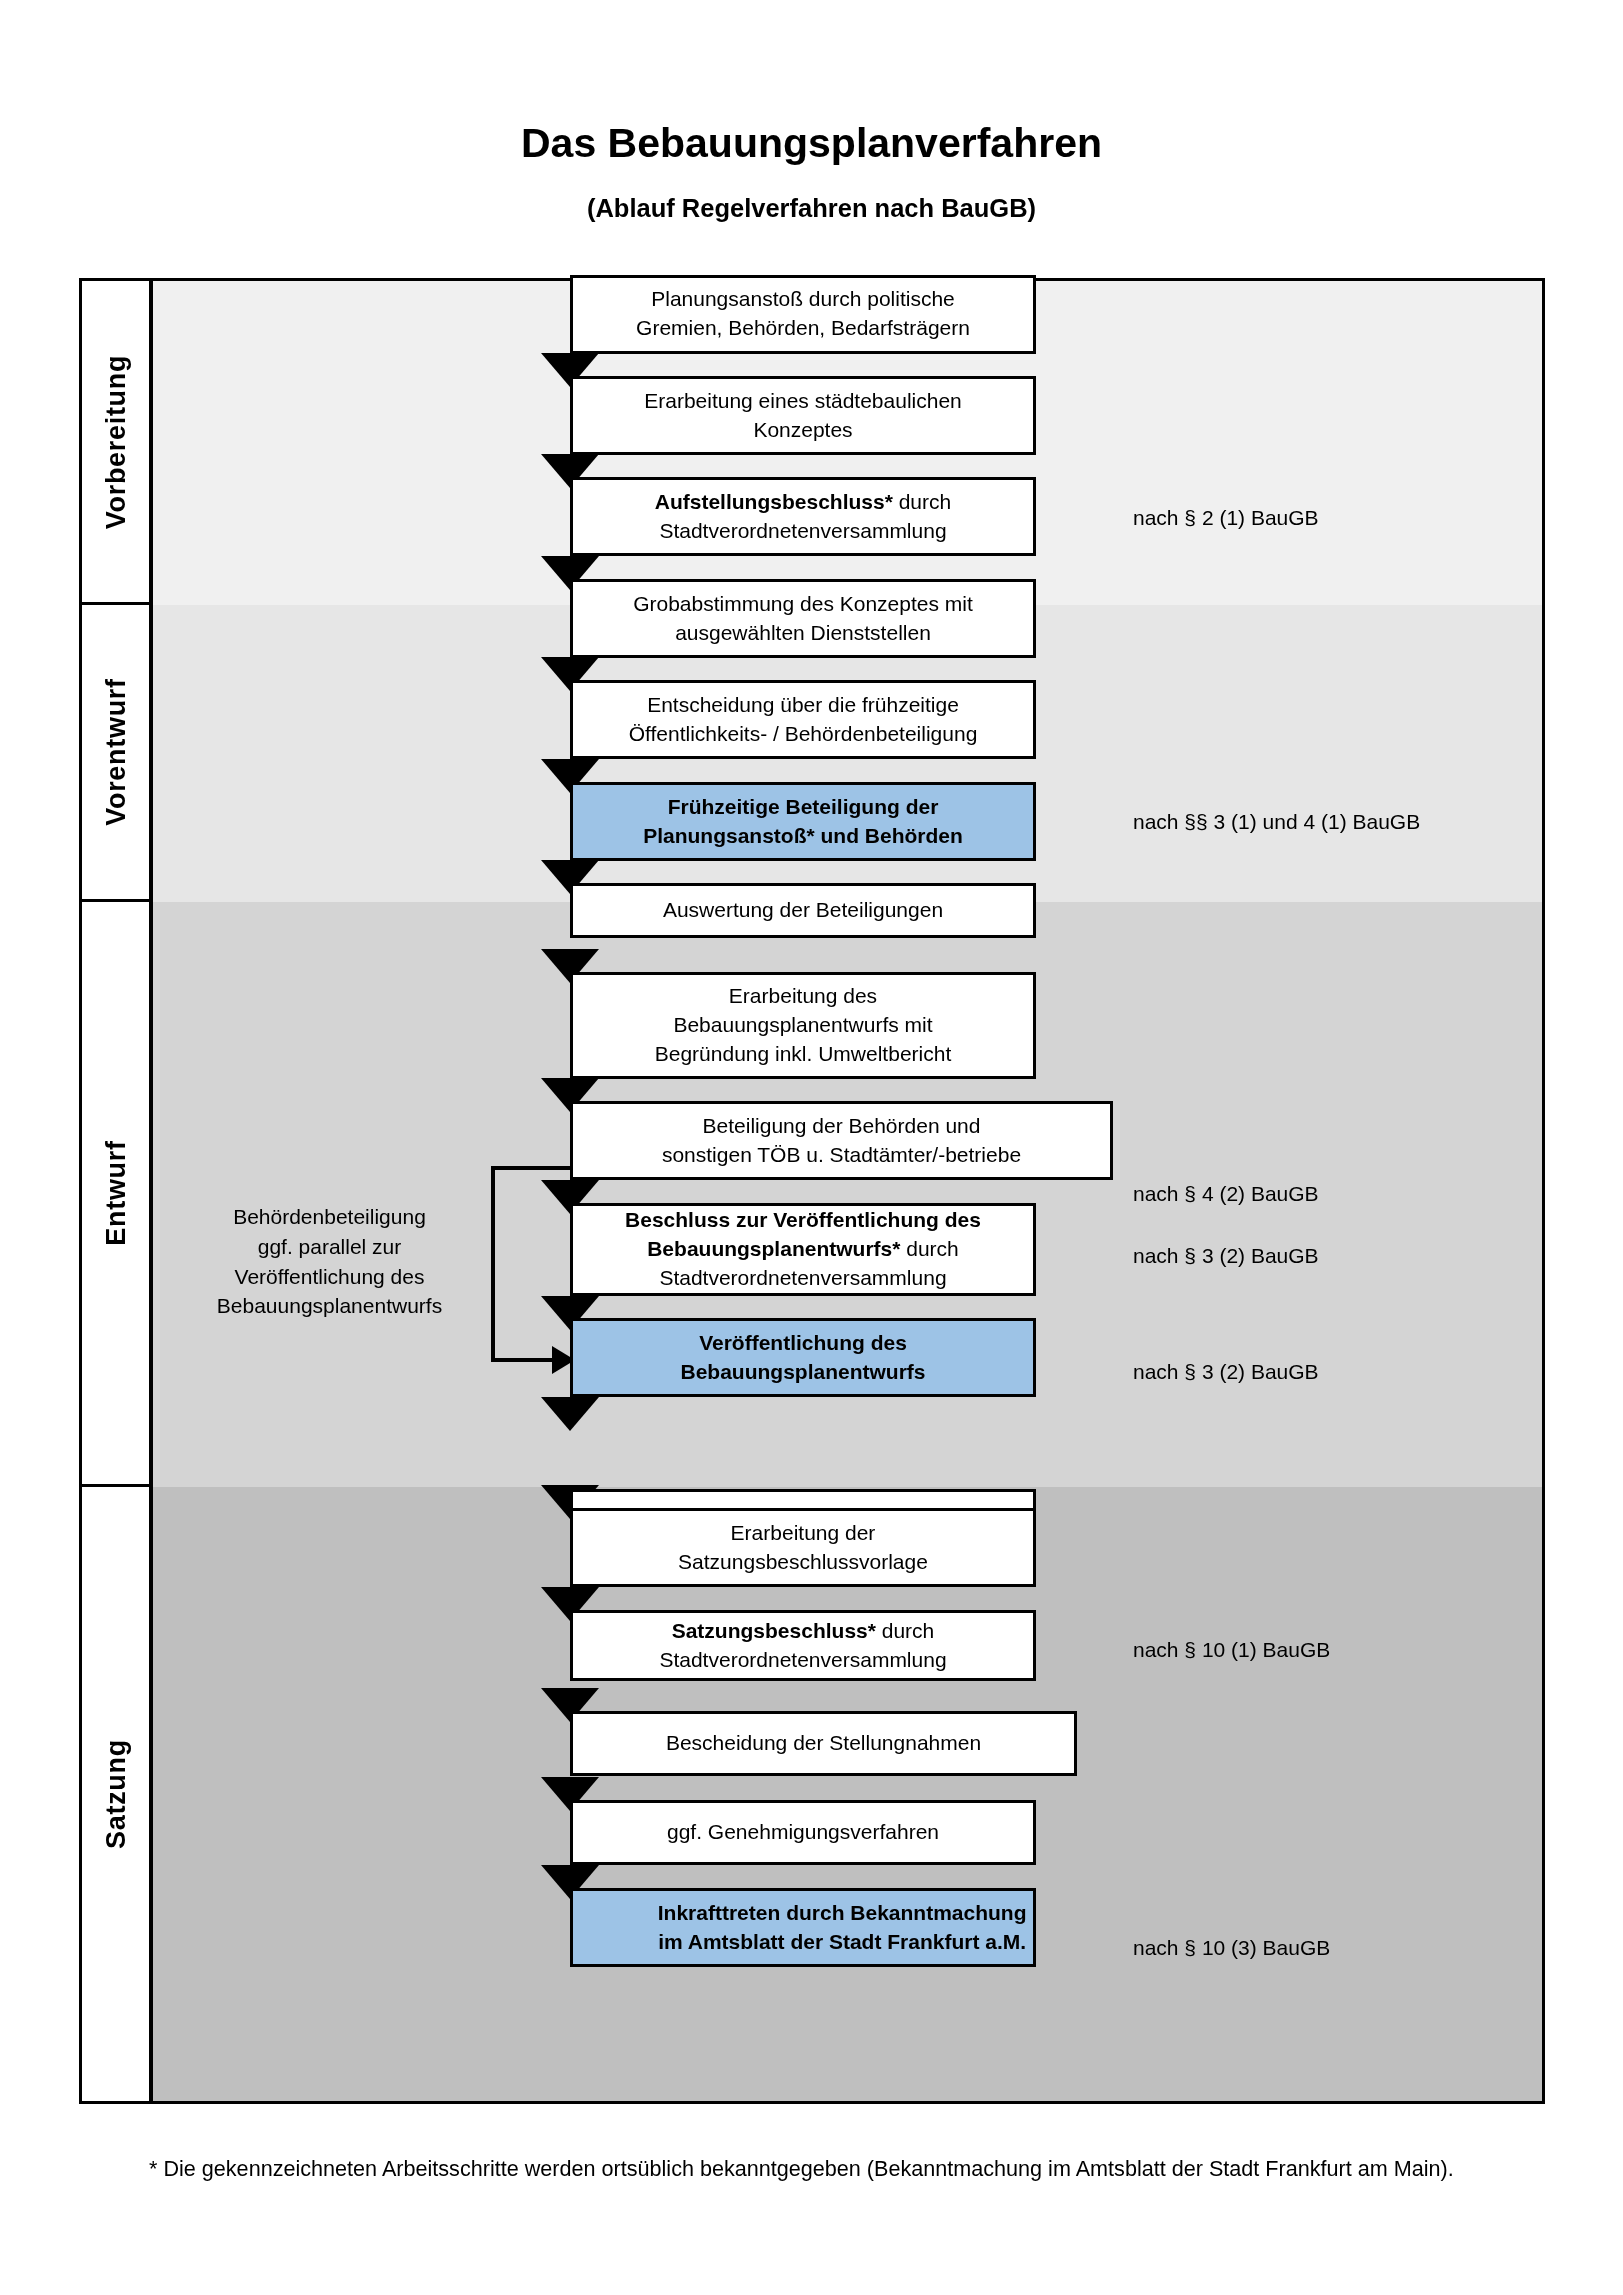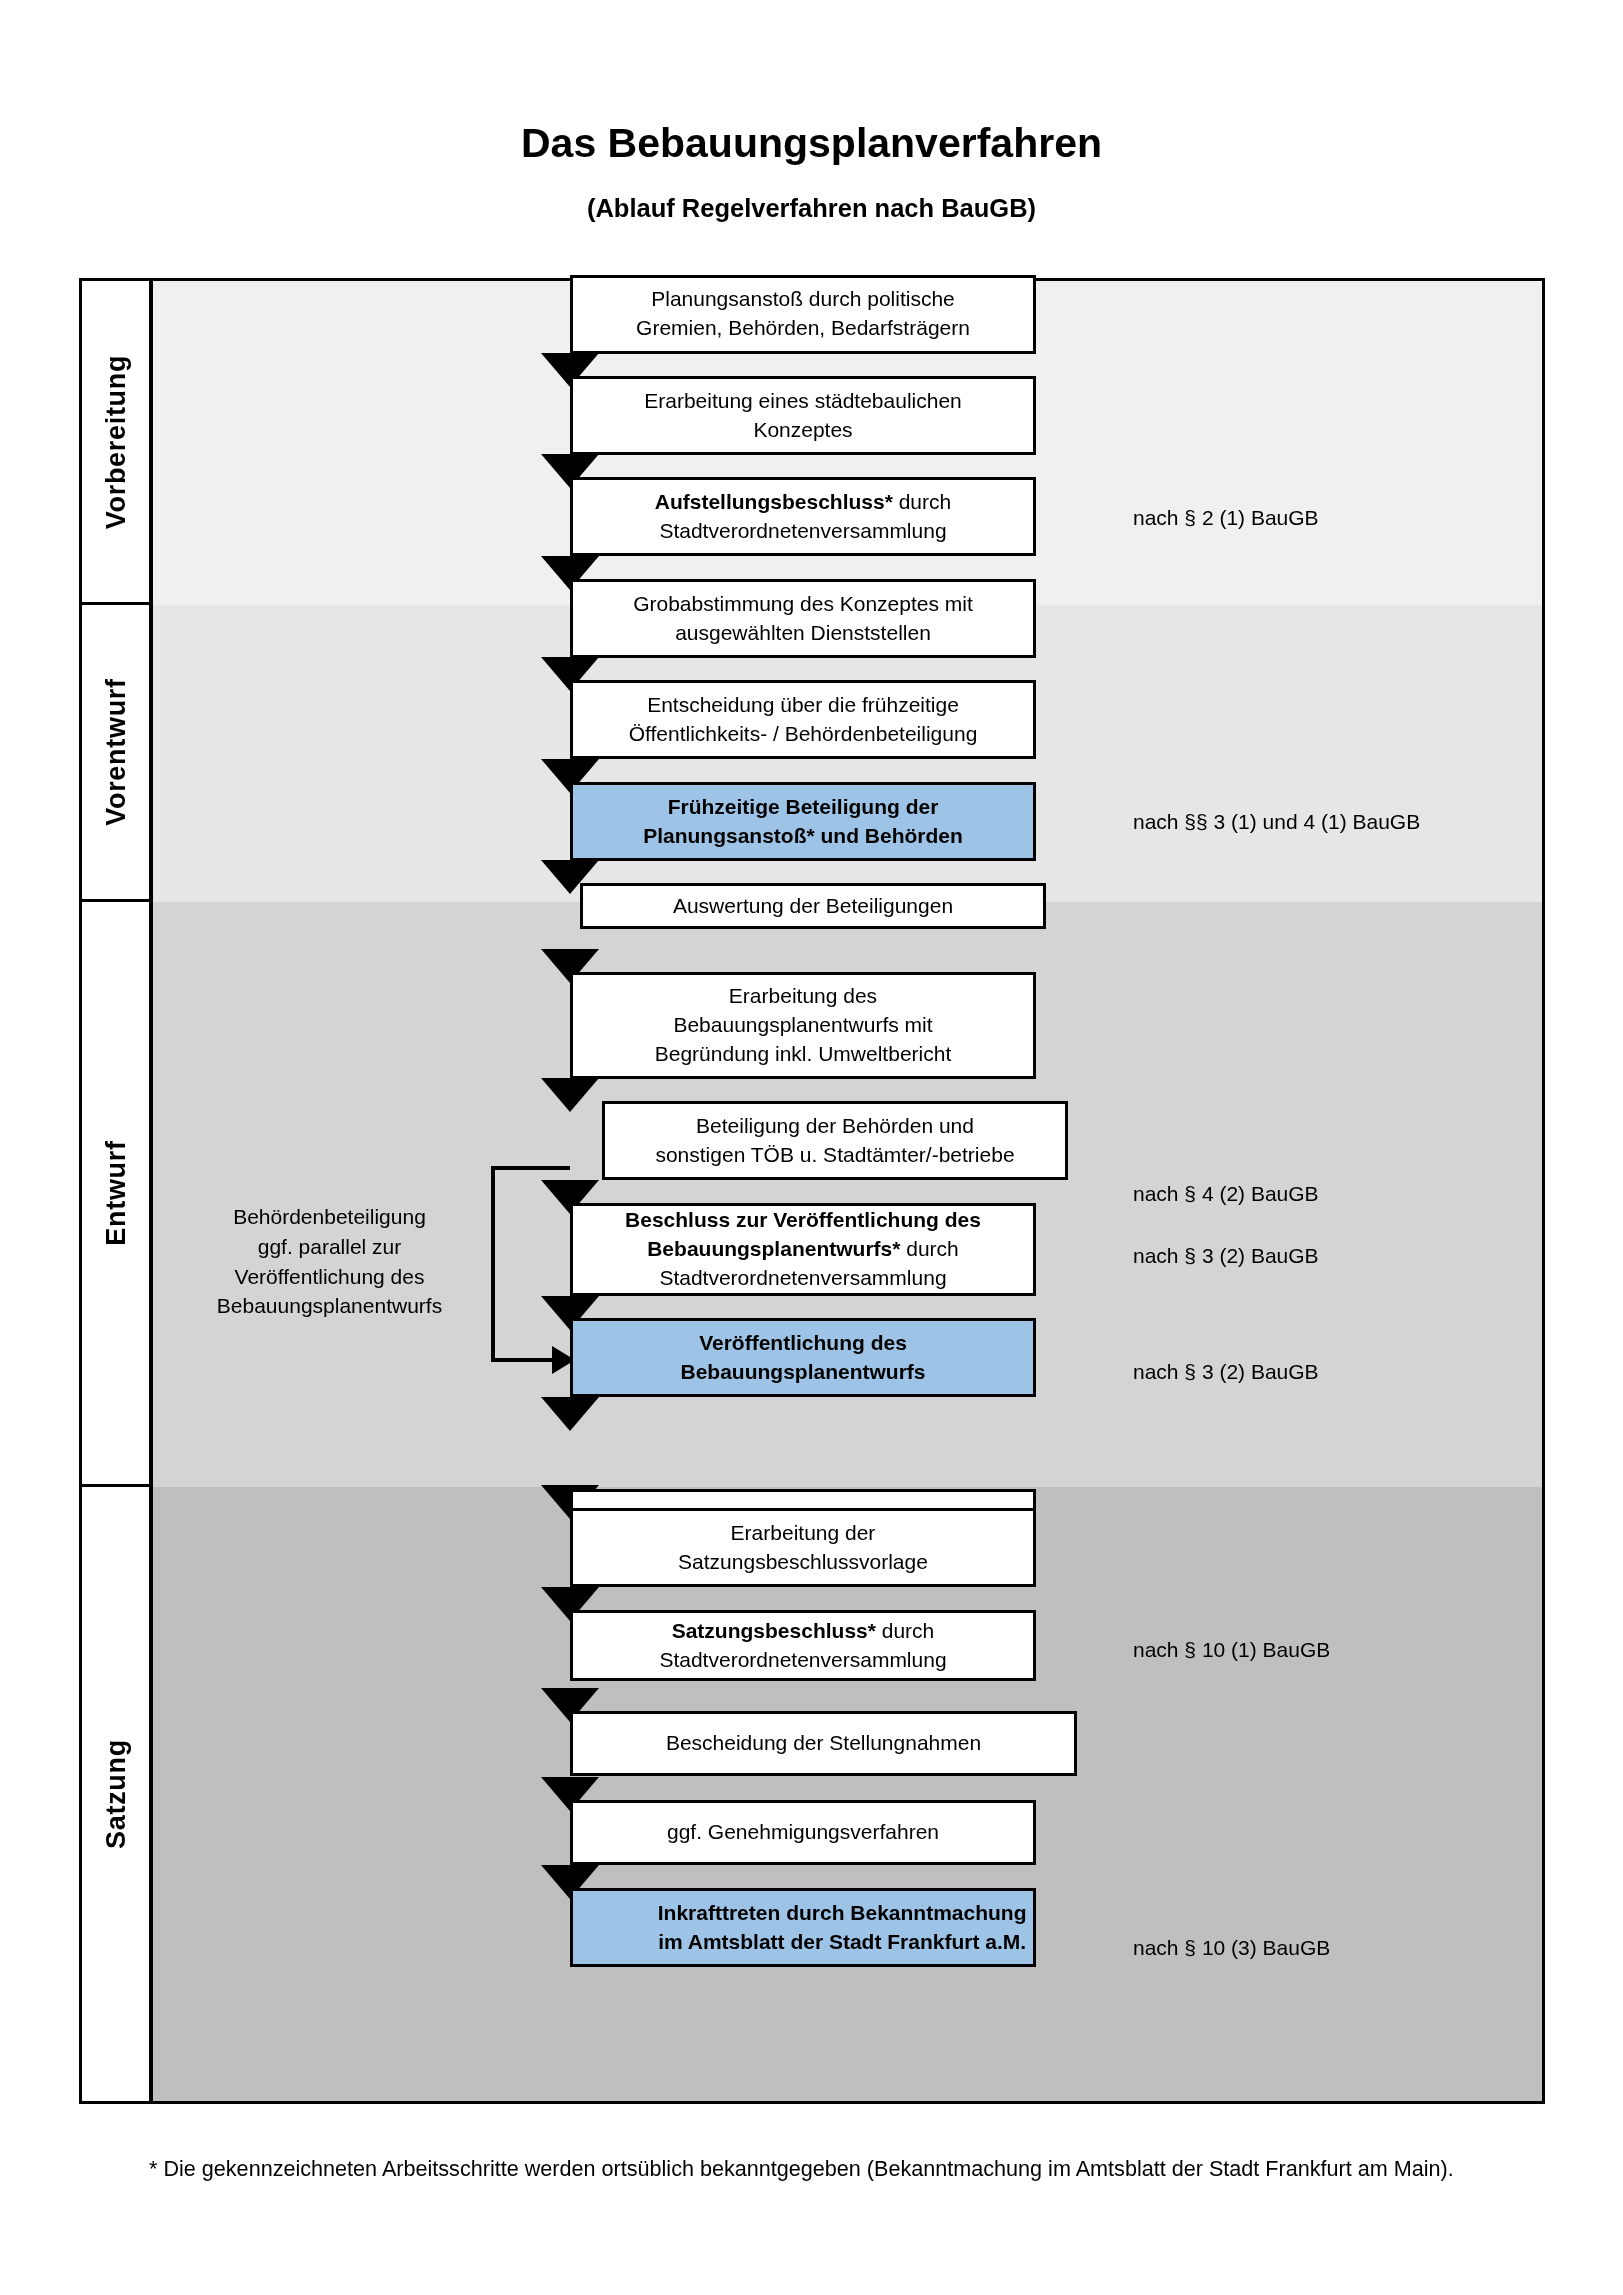--- a/index.html
+++ b/index.html
@@ -238,35 +238,35 @@
     </div>
   </div>
 
   <div class="flow-box blue" style="left:488px;top:501px;width:466px;height:79px;">
     <div>
       <span>Frühzeitige Beteiligung der</span><br>
       <span>Planungsanstoß* und Behörden</span>
     </div>
   </div>
 
-  <div class="flow-box" style="left:498px;top:602px;width:466px;height:46px;">
+  <div class="flow-box" style="left:488px;top:602px;width:466px;height:55px;">
     <div>
       <span>Auswertung der Beteiligungen</span>
     </div>
   </div>
 
   <div class="flow-box" style="left:488px;top:691px;width:466px;height:107px;">
     <div>
       <span>Erarbeitung des</span><br>
       <span>Bebauungsplanentwurfs mit</span><br>
       <span>Begründung inkl. Umweltbericht</span>
     </div>
   </div>
 
-  <div class="flow-box" style="left:488px;top:820px;width:466px;height:79px;margin-left:32px;">
+  <div class="flow-box" style="left:488px;top:820px;width:543px;height:79px;">
     <div>
       <span>Beteiligung der Behörden und</span><br>
       <span>sonstigen TÖB u. Stadtämter/-betriebe</span>
     </div>
   </div>
 
   <div class="flow-box" style="left:488px;top:922px;width:466px;height:93px;">
     <div>
       <b>Beschluss zur Veröffentlichung des</b><br>
       <b>Bebauungsplanentwurfs*</b><span> durch</span><br>

